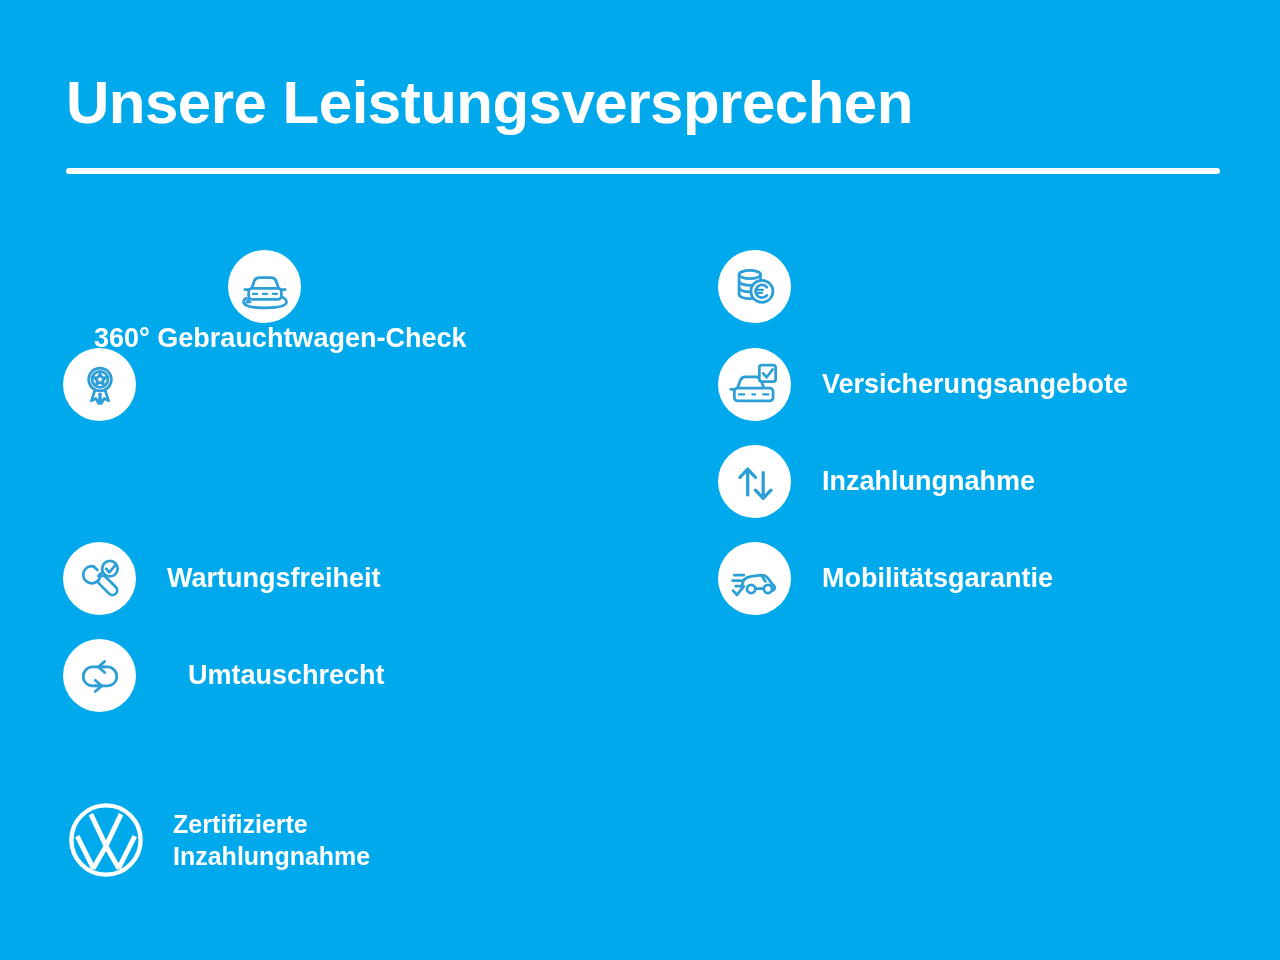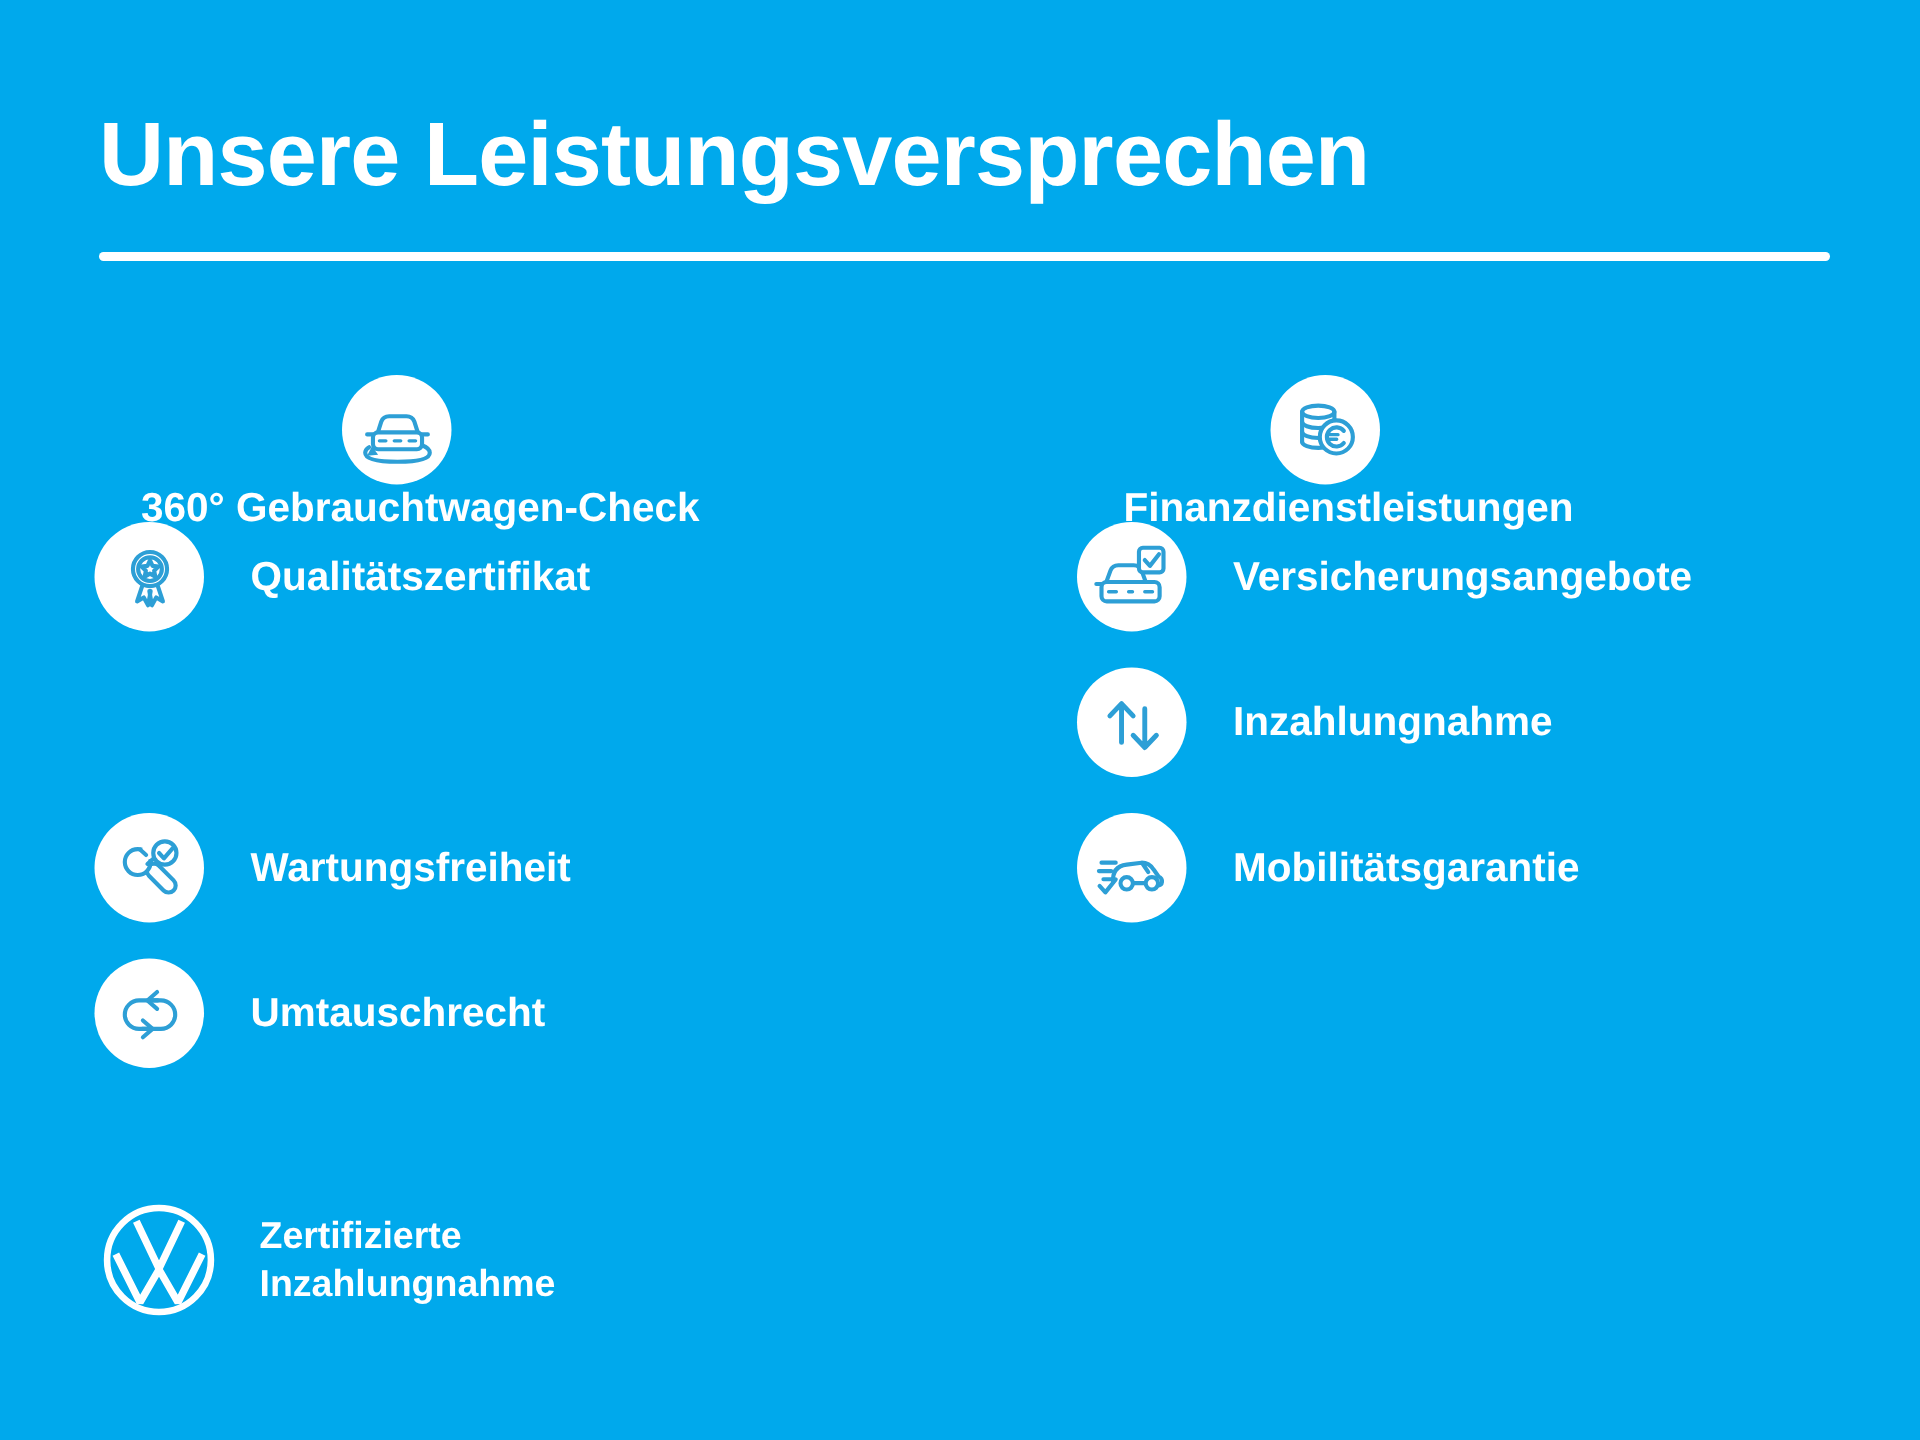--- a/index.html
+++ b/index.html
@@ -37,21 +37,21 @@
     font-size:27px;font-weight:700;color:#ffffff;
     white-space:nowrap;
   }
   
   .col-left{left:63px;}
   .col-right{left:718px;}
   .row-0{top:250px;flex-direction:column;}
   .row-1{top:348px;}
   .row-2{top:445px;}
   .row-3{top:542px;}
-  .row-4{top:639px;}
+  .row-4{top:639px;gap:21px;}
   .footer{
     position:absolute;left:67px;top:801px;
     display:flex;align-items:center;
   }
   .vw-logo{width:78px;height:78px;flex:0 0 auto;}
   .footer-text{
     margin-left:28px;
     font-size:25px;font-weight:700;color:#ffffff;line-height:32px;
   }
 </style>
@@ -79,21 +79,20 @@
   <div class="promo-item col-left row-1">
     <span class="icon-circle">
         <svg width="62" height="62" viewBox="0 0 72 72" fill="none" stroke="#2d9fd6" stroke-width="3.2" stroke-linecap="round" stroke-linejoin="round">
           <path d="M30.5,41 L26,54.5 l5.2,-3 L34.5,57.5 l2,-11"></path>
      <path d="M41.5,41 L46,54.5 l-5.2,-3 L37.5,57.5 l-2,-11"></path>
      <circle cx="36" cy="29.5" r="13.2" fill="#ffffff"></circle>
      <circle cx="36" cy="29.5" r="9.2"></circle>
      <path d="M36,22.8 l2,4.2 4.6,0.5 -3.4,3.2 0.9,4.6 -4.1,-2.3 -4.1,2.3 0.9,-4.6 -3.4,-3.2 4.6,-0.5 z"></path>
         </svg>
       </span>
-    <span class="label">Qualitätszertifikat</span>
   </div>
   <div class="promo-item col-left row-3">
     <span class="icon-circle">
         <svg width="62" height="62" viewBox="0 0 72 72" fill="none" stroke="#2d9fd6" stroke-width="3.2" stroke-linecap="round" stroke-linejoin="round">
           <rect x="31.8" y="33" width="11" height="27" rx="5.5" transform="rotate(-45 37.3 36)" fill="#ffffff"></rect>
      <circle cx="26.5" cy="31" r="10" fill="#ffffff"></circle>
      <path d="M26.5,31 L31.5,16.5 L43,27 Z" fill="#ffffff" stroke="none"></path>
      <path d="M28.5,21.5 l4.5,4 M38.5,28.5 l-4.5,4"></path>
      <circle cx="47.5" cy="24" r="9" fill="#ffffff"></circle>
      <path d="M43,24 l3.8,4.2 7,-8.2"></path>
@@ -119,21 +118,20 @@
           <ellipse cx="30" cy="21.5" rx="12.5" ry="4.8"></ellipse>
      <path d="M17.5,21.5 V44.7 M42.5,21.5 V31"></path>
      <path d="M17.5,29.3 a12.5,4.8 0 0 0 25,0"></path>
      <path d="M17.5,37 a12.5,4.8 0 0 0 25,0"></path>
      <path d="M17.5,44.7 a12.5,4.8 0 0 0 25,0"></path>
      <circle cx="44" cy="41" r="12.8" fill="#ffffff"></circle>
      <path d="M49.8,36.3 a7.4,7.4 0 1 0 0,9.4"></path>
      <path d="M36.8,39.2 h8.5 M36.8,42.8 h7.5" stroke-width="2.6"></path>
         </svg>
       </span>
-    <span class="label">Finanzdienstleistungen</span>
   </div>
   <div class="promo-item col-right row-2">
     <span class="icon-circle">
         <svg width="62" height="62" viewBox="0 0 72 72" fill="none" stroke="#2d9fd6" stroke-width="3.8" stroke-linecap="round" stroke-linejoin="round">
           <path d="M27.5,51 V21.5 M18.5,30.5 L27.5,21 L36.5,30.5"></path>
      <path d="M45.5,25 V54.5 M36.5,45.5 L45.5,55 L54.5,45.5"></path>
         </svg>
       </span>
     <span class="label">Inzahlungnahme</span>
   </div>

